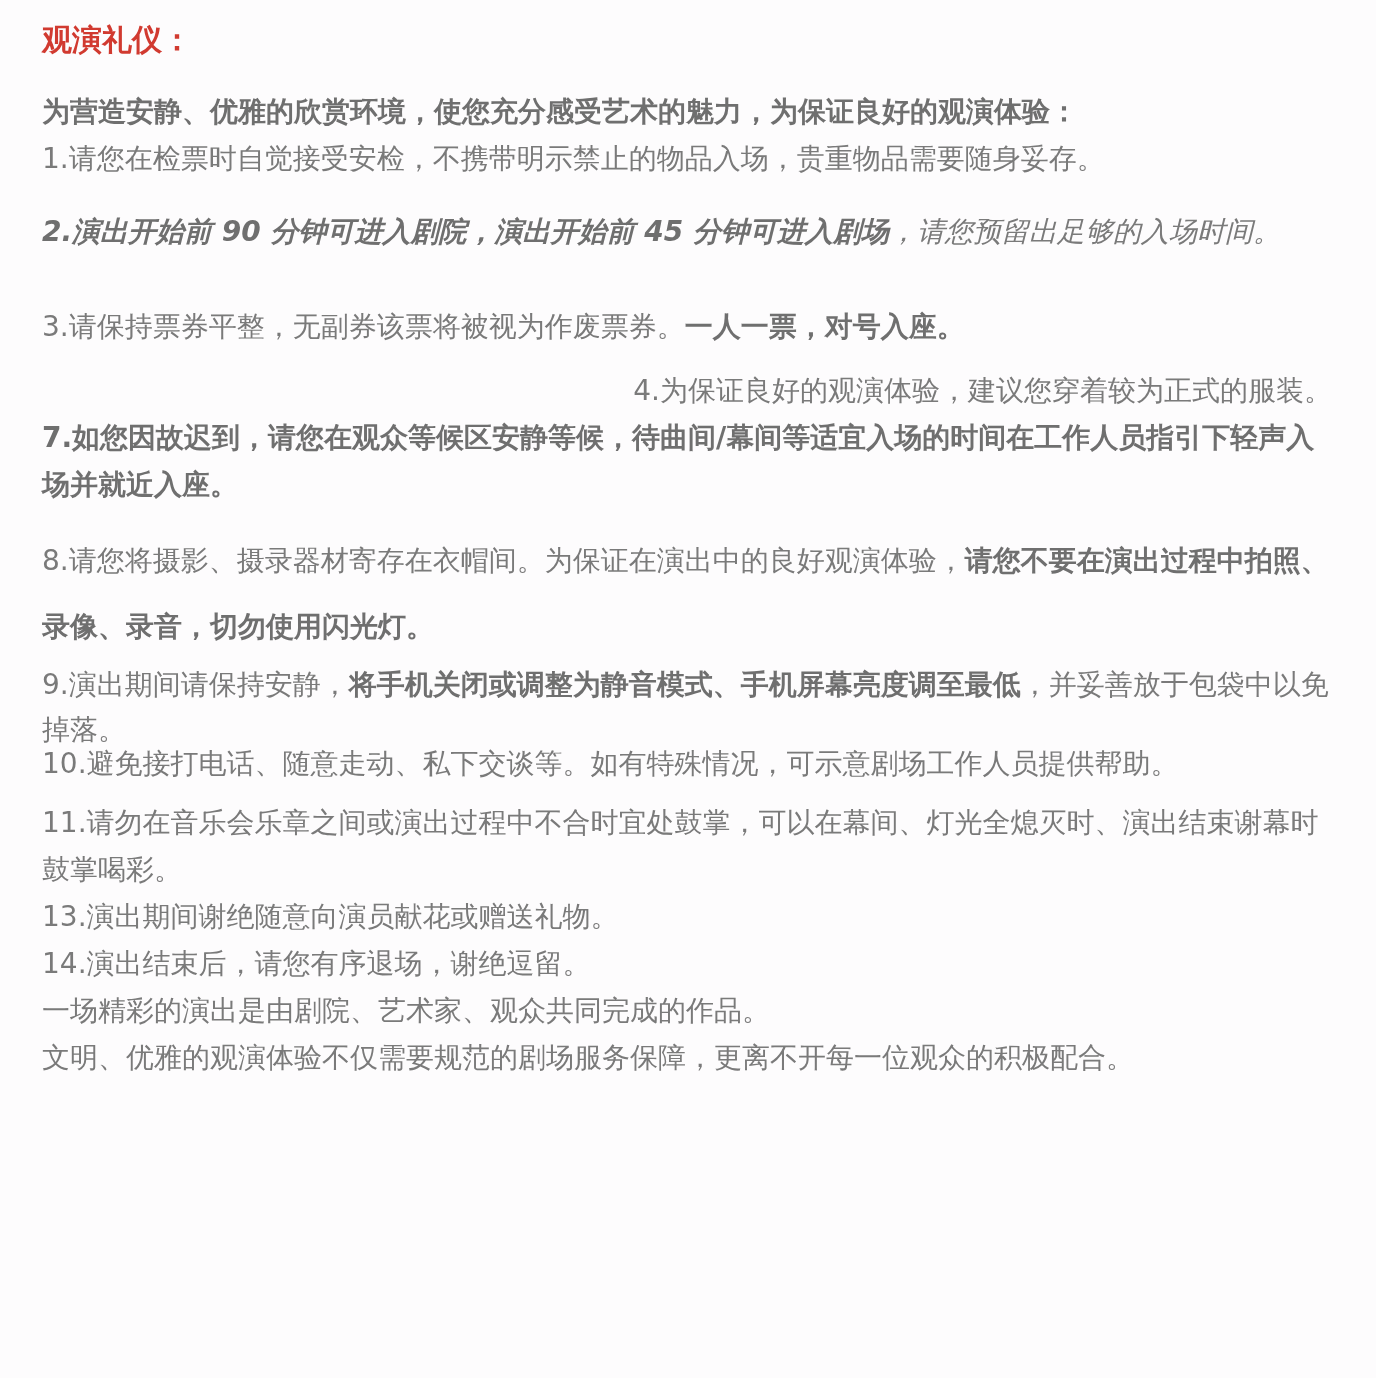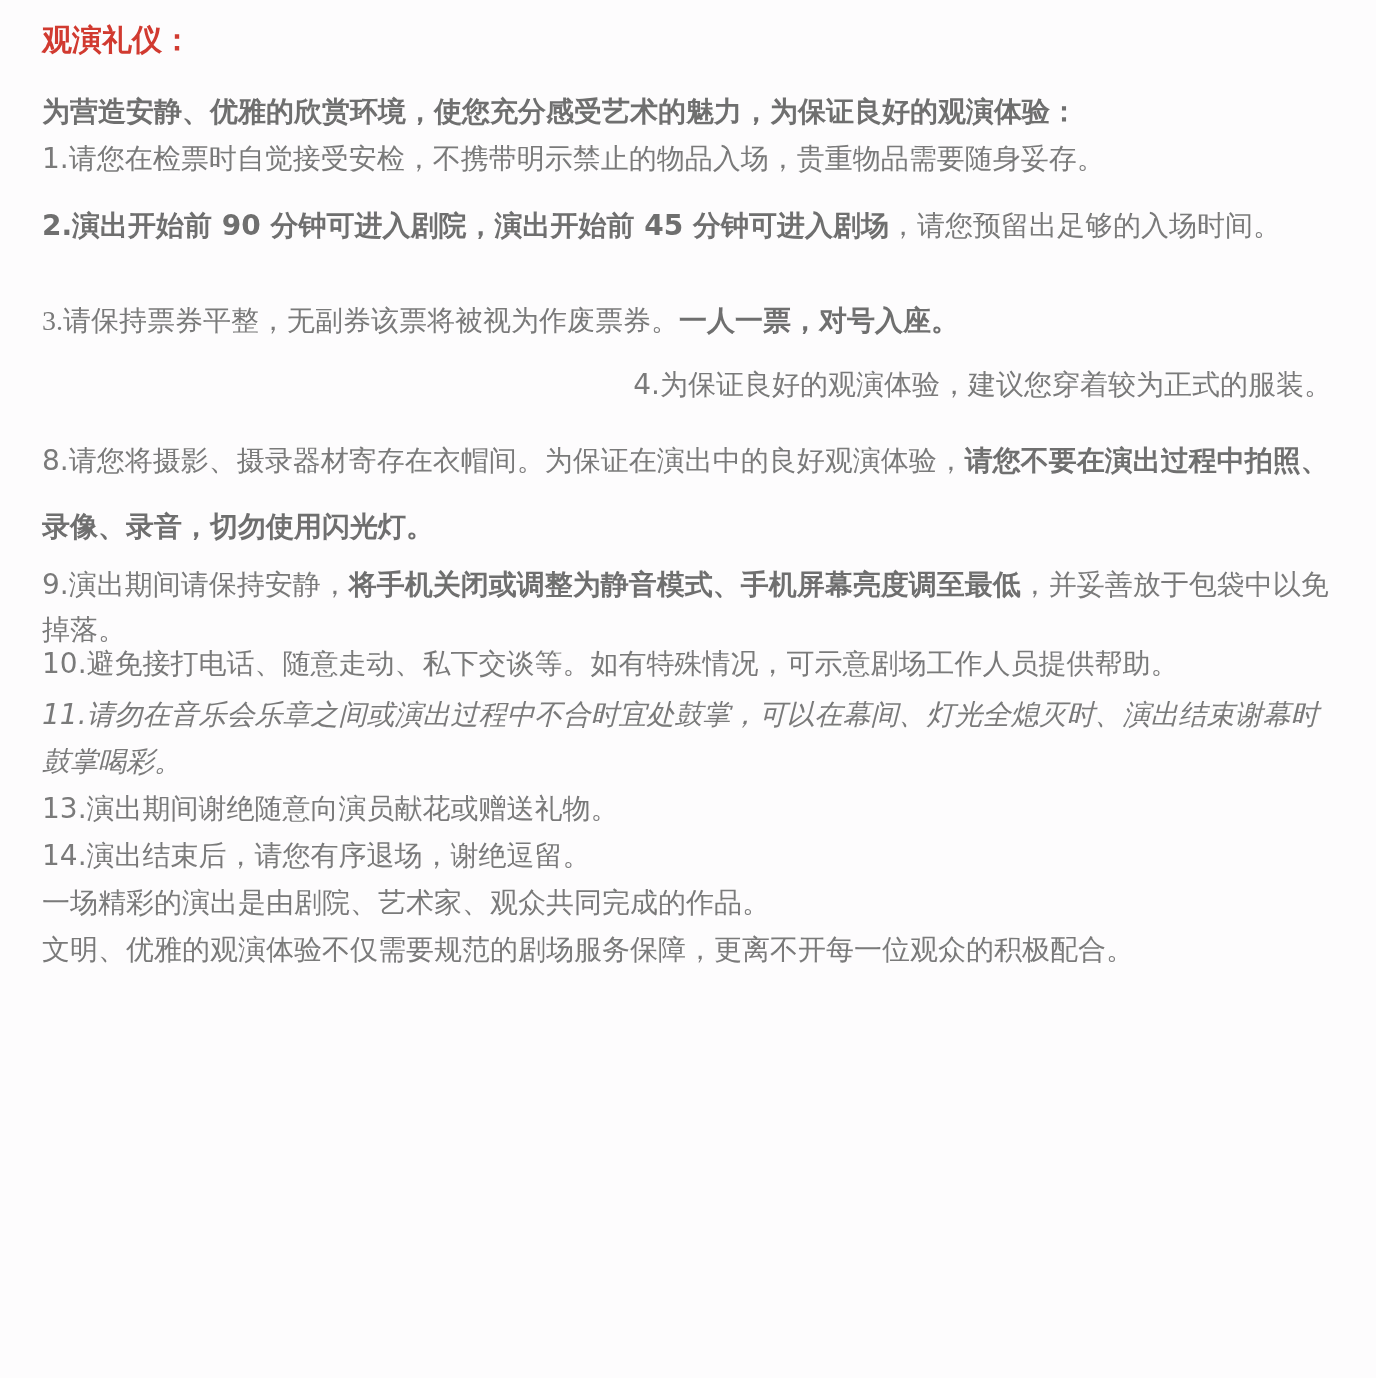--- a/index.html
+++ b/index.html
@@ -28,28 +28,28 @@
     margin: 0;
     font-size: 28px;
     line-height: 47px;
     color: #7a7a7a;
     font-weight: 400;
     word-break: break-all;
   }
   .para .b { font-weight: 700; color: #6f6f6f; }
   .intro { margin-top: 28px; }
   .i1  { margin-top: 0; }
-  .i2  { margin-top: 20px; }
-  .i3  { margin-top: 48px; font-family: Liberation Serif, serif; }
+  .i2  { margin-top: 26px; font-style: italic; }
+  .i3  { margin-top: 48px; }
   .i4  { margin-top: 17px; text-align: right; }
   .i5, .i6, .i7 { margin-top: 0; }
   .i8  { margin-top: 20px; line-height: 66px; }
   .i9  { margin-top: 2px;  line-height: 45px; }
   .i10 { margin-top: -12px; }
-  .i11 { margin-top: 4px; font-style: italic; }
+  .i11 { margin-top: 12px; }
   .i12 { margin-top: 3px; }
   .i13, .i14, .c1, .c2 { margin-top: 0; }
 </style>
 </head>
 <body>
 
 <div class="page">
 
   <h1 class="title">观演礼仪：</h1>
 
@@ -58,20 +58,21 @@
   <p class="para i1"><span>1.请您在检票时自觉接受安检，不携带明示禁止的物品入场，贵重物品需要随身妥存。</span></p>
 
   <p class="para i2"><span class="b">2.演出开始前 90 分钟可进入剧院，演出开始前 45 分钟可进入剧场</span><span>，请您预留出足够的入场时间。</span></p>
 
   <p class="para i3"><span>3.请保持票券平整，无副券该票将被视为作废票券。</span><span class="b">一人一票，对号入座。</span></p>
 
   <p class="para i4"><span>4.为保证良好的观演体验，建议您穿着较为正式的服装。</span></p>
 
 
 
+  <p class="para i7"><span class="b">7.如您因故迟到，请您在观众等候区安静等候，待曲间/幕间等适宜入场的时间在工作人员指引下轻声入场并就近入座。</span></p>
 
   <p class="para i8"><span>8.请您将摄影、摄录器材寄存在衣帽间。为保证在演出中的良好观演体验，</span><span class="b">请您不要在演出过程中拍照、录像、录音，切勿使用闪光灯。</span></p>
 
   <p class="para i9"><span>9.演出期间请保持安静，</span><span class="b">将手机关闭或调整为静音模式、手机屏幕亮度调至最低</span><span>，并妥善放于包袋中以免掉落。</span></p>
 
   <p class="para i10"><span>10.避免接打电话、随意走动、私下交谈等。如有特殊情况，可示意剧场工作人员提供帮助。</span></p>
 
   <p class="para i11"><span>11.请勿在音乐会乐章之间或演出过程中不合时宜处鼓掌，可以在幕间、灯光全熄灭时、演出结束谢幕时鼓掌喝彩。</span></p>
 
 

